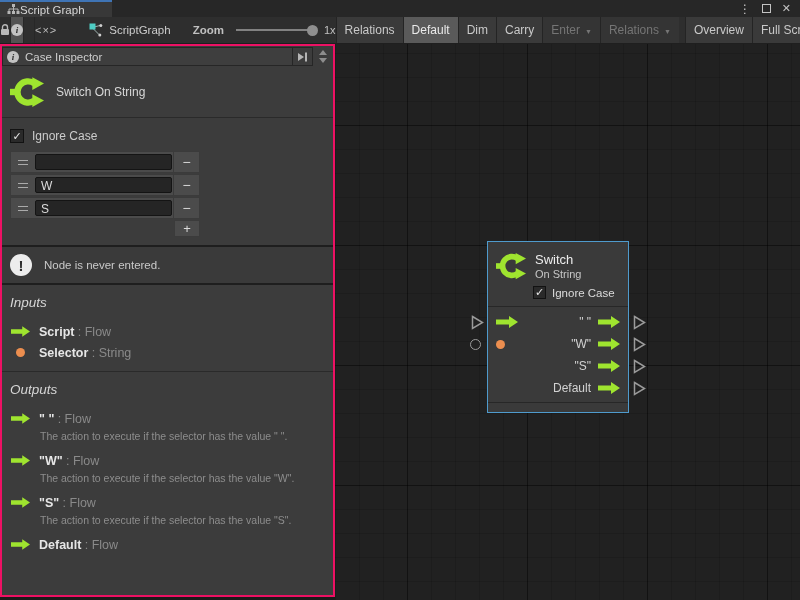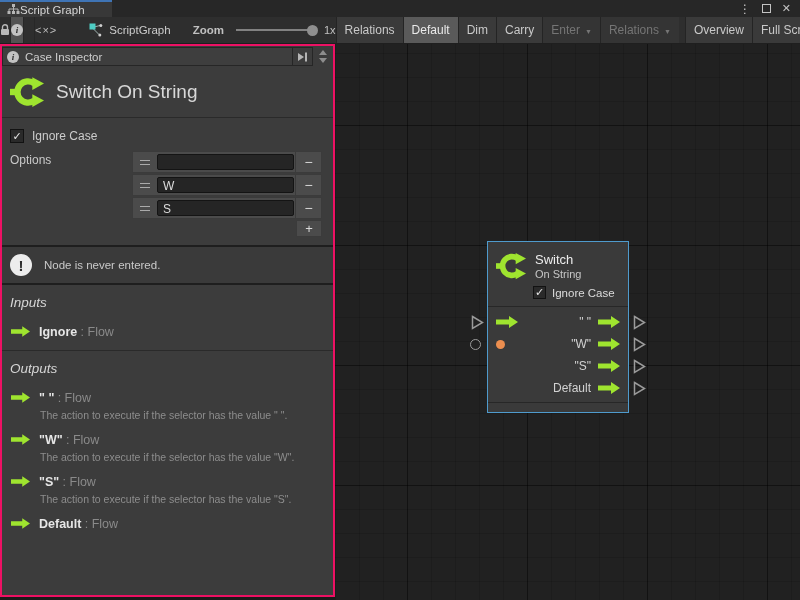--- a/index.html
+++ b/index.html
@@ -62,21 +62,21 @@
   .ih-dock { width:20px; border:1px solid #262626; border-left:none; display:flex;
     align-items:center; justify-content:center; }
   .ih-steppers { width:20px; display:flex; flex-direction:column; align-items:center;
     justify-content:center; gap:3px; }
   .tri-up { width:0; height:0; border-left:4px solid transparent; border-right:4px solid transparent;
     border-bottom:5px solid #8d8d8d; }
   .tri-down { width:0; height:0; border-left:4px solid transparent; border-right:4px solid transparent;
     border-top:5px solid #8d8d8d; }
 
   .title-block { flex:none; height:51px; display:flex; align-items:center; gap:12px; padding:0 8px; }
-  .title-text { font-size:19px; color:#d8d8d8;text-align:right; }
+  .title-text { font-size:12px; color:#d8d8d8;text-align:right; }
   .sep { flex:none; height:1px; background:#2a2a2a; }
 
   .controls { flex:none; padding:9px 8px 8px 8px; }
   .ignore-row { display:flex; align-items:center; gap:8px; height:18px; }
   .checkbox { width:14px; height:14px; background:#2a2a2a; border:1px solid #121212;
     color:#e8e8e8; font-size:11px; line-height:12px; text-align:center; flex:none; }
   .cb-label { color:#cdcdcd; }
   .options-row { display:flex; margin-top:6px; }
   .options-label { width:122px; color:#c9c9c9; padding-top:2px; }
   .options-list { width:190px; }
@@ -347,21 +347,20 @@
         <span class="title-text">Switch On String</span>
       </div>
       <div class="sep"></div>
 
       <div class="controls">
         <div class="ignore-row">
           <span class="checkbox">✓</span>
           <span class="cb-label">Ignore Case</span>
         </div>
         <div class="options-row">
-          <div class="options-label">Options</div>
           <div class="options-list">
             <div class="opt-row">
               <span class="opt-handle">
                   <span class="handle-glyph"></span>
                 </span>
               <div class="opt-input"></div>
               <span class="opt-minus">−</span>
             </div>
             <div class="opt-row">
               <span class="opt-handle">
@@ -390,21 +389,27 @@
       </div>
 
       <div class="section">
         <div class="section-heading">Inputs</div>
         <div class="port-row">
           <span class="port-icon">
             <svg width="19" height="11" viewBox="0 0 22 12">
                 <polygon points="0,3.5 13,3.5 13,0 22,6 13,12 13,8.5 0,8.5" fill="#9fe42f"></polygon>
               </svg>
           </span>
-          <span><span class="port-name">Ignore</span> <span class="port-type">: Flow</span></span>
+          <span><span class="port-name">Script</span> <span class="port-type">: Flow</span></span>
+        </div>
+        <div class="port-row">
+          <span class="port-icon">
+              <span class="value-dot"></span>
+            </span>
+          <span><span class="port-name">Selector</span> <span class="port-type">: String</span></span>
         </div>
       </div>
       <div class="sep"></div>
 
       <div class="section">
         <div class="section-heading">Outputs</div>
         <div class="port-row">
           <span class="port-icon">
             <svg width="19" height="11" viewBox="0 0 22 12">
                 <polygon points="0,3.5 13,3.5 13,0 22,6 13,12 13,8.5 0,8.5" fill="#9fe42f"></polygon>

